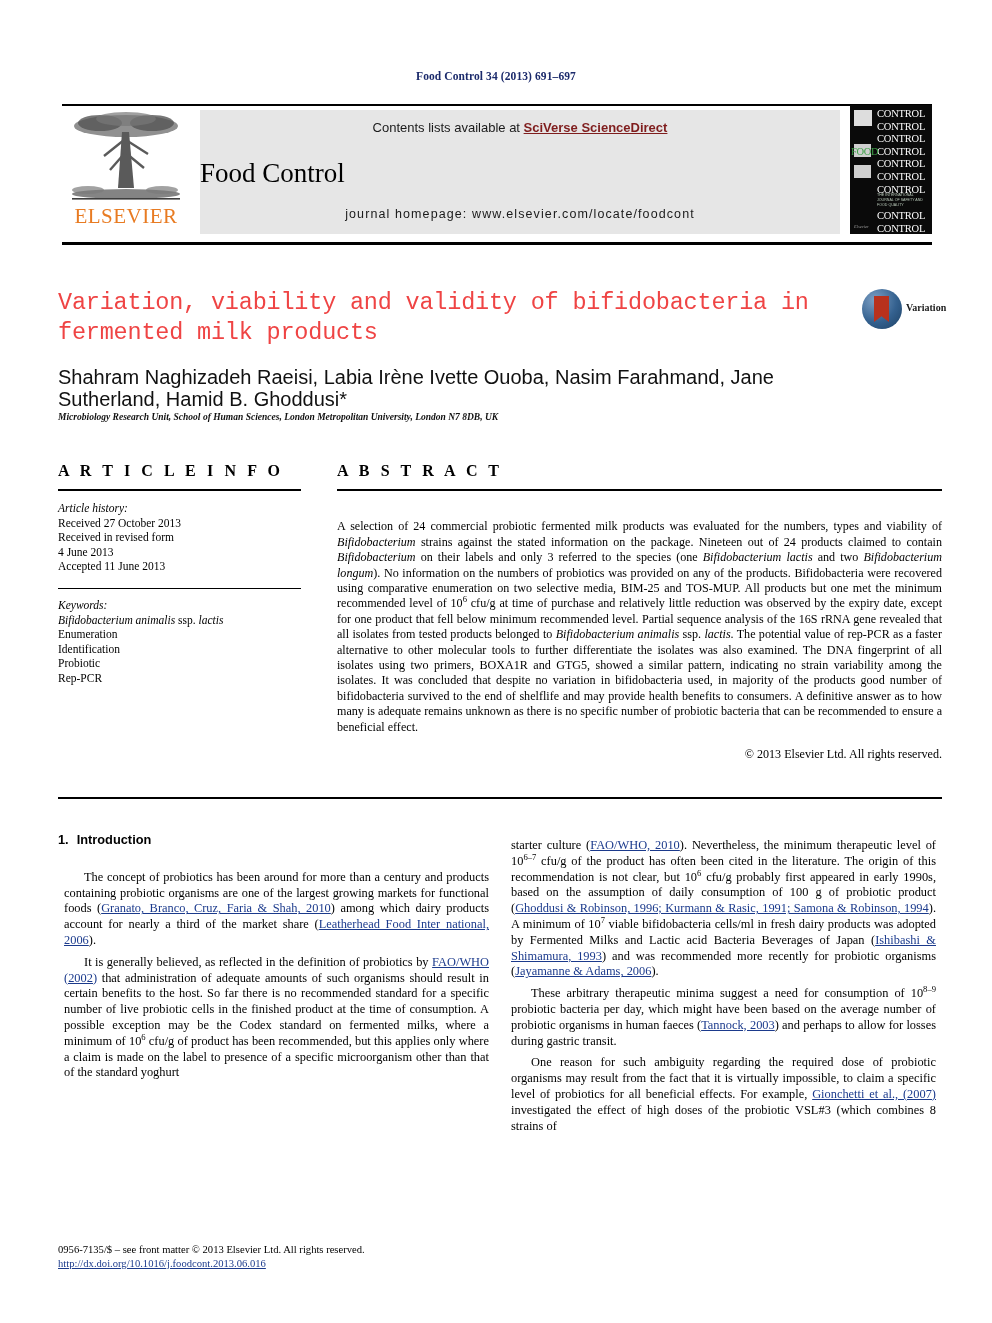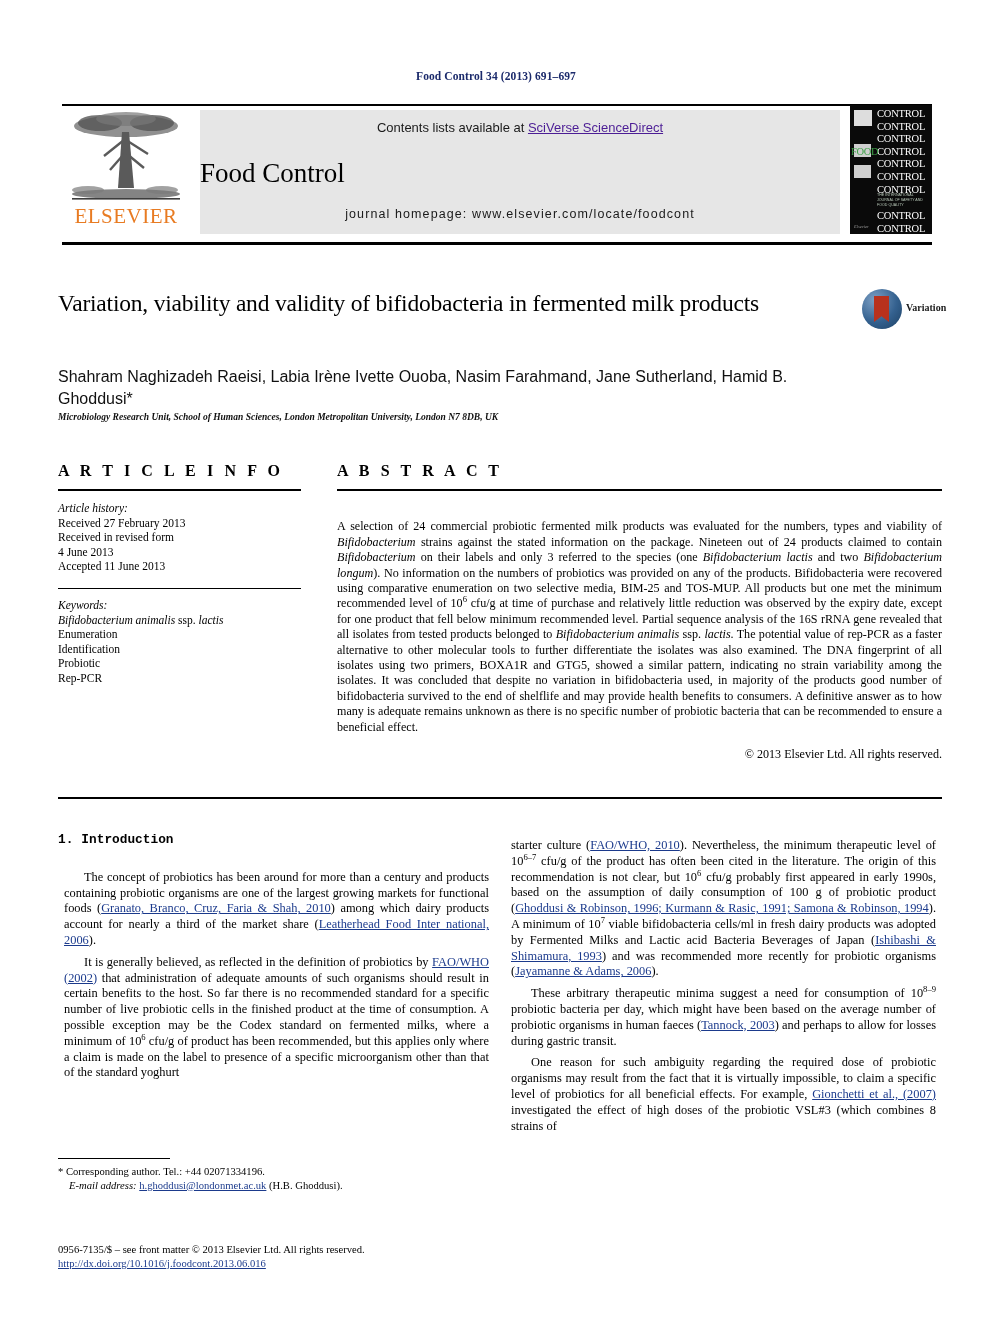--- a/index.html
+++ b/index.html
@@ -77,21 +77,21 @@
   }
   .banner-line1 {
     position: absolute;
     left: 0; top: 10px;
     width: 640px;
     text-align: center;
     font-family: "Liberation Sans", sans-serif;
     font-size: 13px;
     color: #1a1a1a;
   }
-  .sciverse-link { color: #4c1d95; }
+  .sciverse-link { color: #7f1d1d; font-weight: bold; }
   .banner-title {
     position: absolute;
     left: 0; top: 48px;
     width: 640px;
     text-align: left;
     font-family: "Liberation Serif", serif;
     font-size: 27px;
     color: #000;
   }
   .banner-line3 {
@@ -167,32 +167,32 @@
     font-style: italic;
   }
 
   
   .title-block {
     position: absolute;
     left: 58px; top: 288px;
     width: 790px;
   }
   .paper-title {
-    font-family: Liberation Serif, serif;
+    font-family: Liberation Mono, monospace;
     font-size: 23.5px;
     line-height: 30px;
-    color: #000000;
+    color: #ef4444;
     letter-spacing: -0.2px;
   }
   .authors {
     position: absolute;
     left: 58px; top: 366px;
     width: 790px;
     font-family: "Liberation Sans", sans-serif;
-    font-size: 16px;
+    font-size: 20px;
     line-height: 22px;
     color: #111;
   }
   .affiliation {
     position: absolute;
     left: 58px; top: 412px;
     width: 790px;
     font-family: "Liberation Serif", serif;
     font-style: italic;
     font-weight: bold;
@@ -300,21 +300,21 @@
     width: 437px;
     font-family: "Liberation Serif", serif;
     font-size: 12.4px;
     line-height: 15.8px;
     text-align: justify;
     color: #000;
   }
   .body-col.left { left: 58px; }
   .body-col.right { left: 505px; }
   .section-title {
-    font-family: Liberation Mono, monospace;
+    font-family: Liberation Sans, sans-serif;
     font-weight: bold;
     font-size: 12.8px;
     margin-bottom: 22px;
   }
   .section-title .num { margin-right: 8px; }
   .body-col p {
     margin: 6px;
     text-indent: 20px;
   }
   .body-col p.cont { text-indent: 0; }
@@ -425,21 +425,21 @@
     </div>
     <div class="crossmark-text">Variation</div>
   </div>
 
   <div class="col-info">
     <div class="band-head">A R T I C L E   I N F O</div>
     <div class="rule-thick" style="margin-top:9px;"></div>
     <div class="info-body">
       <div class="em">Article history:</div>
       <div id="history-list">
-          <div>Received 27 February 2013</div>
+          <div>Received 27 October 2013</div>
           <div>Received in revised form</div>
           <div>4 June 2013</div>
           <div>Accepted 11 June 2013</div>
         </div>
     </div>
     <div class="info-sep"></div>
     <div class="keywords">
       <div class="kw-italic">Keywords:</div>
       <div id="keywords-list">
           <div><i>Bifidobacterium animalis</i> ssp. <i>lactis</i></div>
@@ -470,30 +470,19 @@
   </div>
 
   <div class="body-col right">
     <div id="intro-right">
         <p class="cont">starter culture (<a href="#" class="cite">FAO/WHO, 2010</a>). Nevertheless, the minimum therapeutic level of 10<span class="sup">6–7</span> cfu/g of the product has often been cited in the literature. The origin of this recommendation is not clear, but 10<span class="sup">6</span> cfu/g probably first appeared in early 1990s, based on the assumption of daily consumption of 100 g of probiotic product (<a href="#" class="cite">Ghoddusi &amp; Robinson, 1996; Kurmann &amp; Rasic, 1991; Samona &amp; Robinson, 1994</a>). A minimum of 10<span class="sup">7</span> viable bifidobacteria cells/ml in fresh dairy products was adopted by Fermented Milks and Lactic acid Bacteria Beverages of Japan (<a href="#" class="cite">Ishibashi &amp; Shimamura, 1993</a>) and was recommended more recently for probiotic organisms (<a href="#" class="cite">Jayamanne &amp; Adams, 2006</a>).</p>
         <p>These arbitrary therapeutic minima suggest a need for consumption of 10<span class="sup">8–9</span> probiotic bacteria per day, which might have been based on the average number of probiotic organisms in human faeces (<a href="#" class="cite">Tannock, 2003</a>) and perhaps to allow for losses during gastric transit.</p>
         <p>One reason for such ambiguity regarding the required dose of probiotic organisms may result from the fact that it is virtually impossible, to claim a specific level of probiotics for all beneficial effects. For example, <a href="#" class="cite">Gionchetti et al., (2007)</a> investigated the effect of high doses of the probiotic VSL#3 (which combines 8 strains of</p>
       </div>
   </div>
 
-  <div class="footnote-area">
-    <div class="footnote-rule"></div>
-    <div class="footnote">
-      <span>* Corresponding author. Tel.: +44 02071334196.</span>
-      <span class="fn-indent">
-        <span class="it">E-mail address:</span>
-        <a class="mail-link" href="#">h.ghoddusi@londonmet.ac.uk</a>
-        <span>(H.B. Ghoddusi).</span>
-      </span>
-    </div>
-  </div>
 
   <div class="imprint">
     <div>0956-7135/$ – see front matter © 2013 Elsevier Ltd. All rights reserved.</div>
     <a class="doi-link" href="#">http://dx.doi.org/10.1016/j.foodcont.2013.06.016</a>
   </div>
 
 </div>
 
 </body></html>

